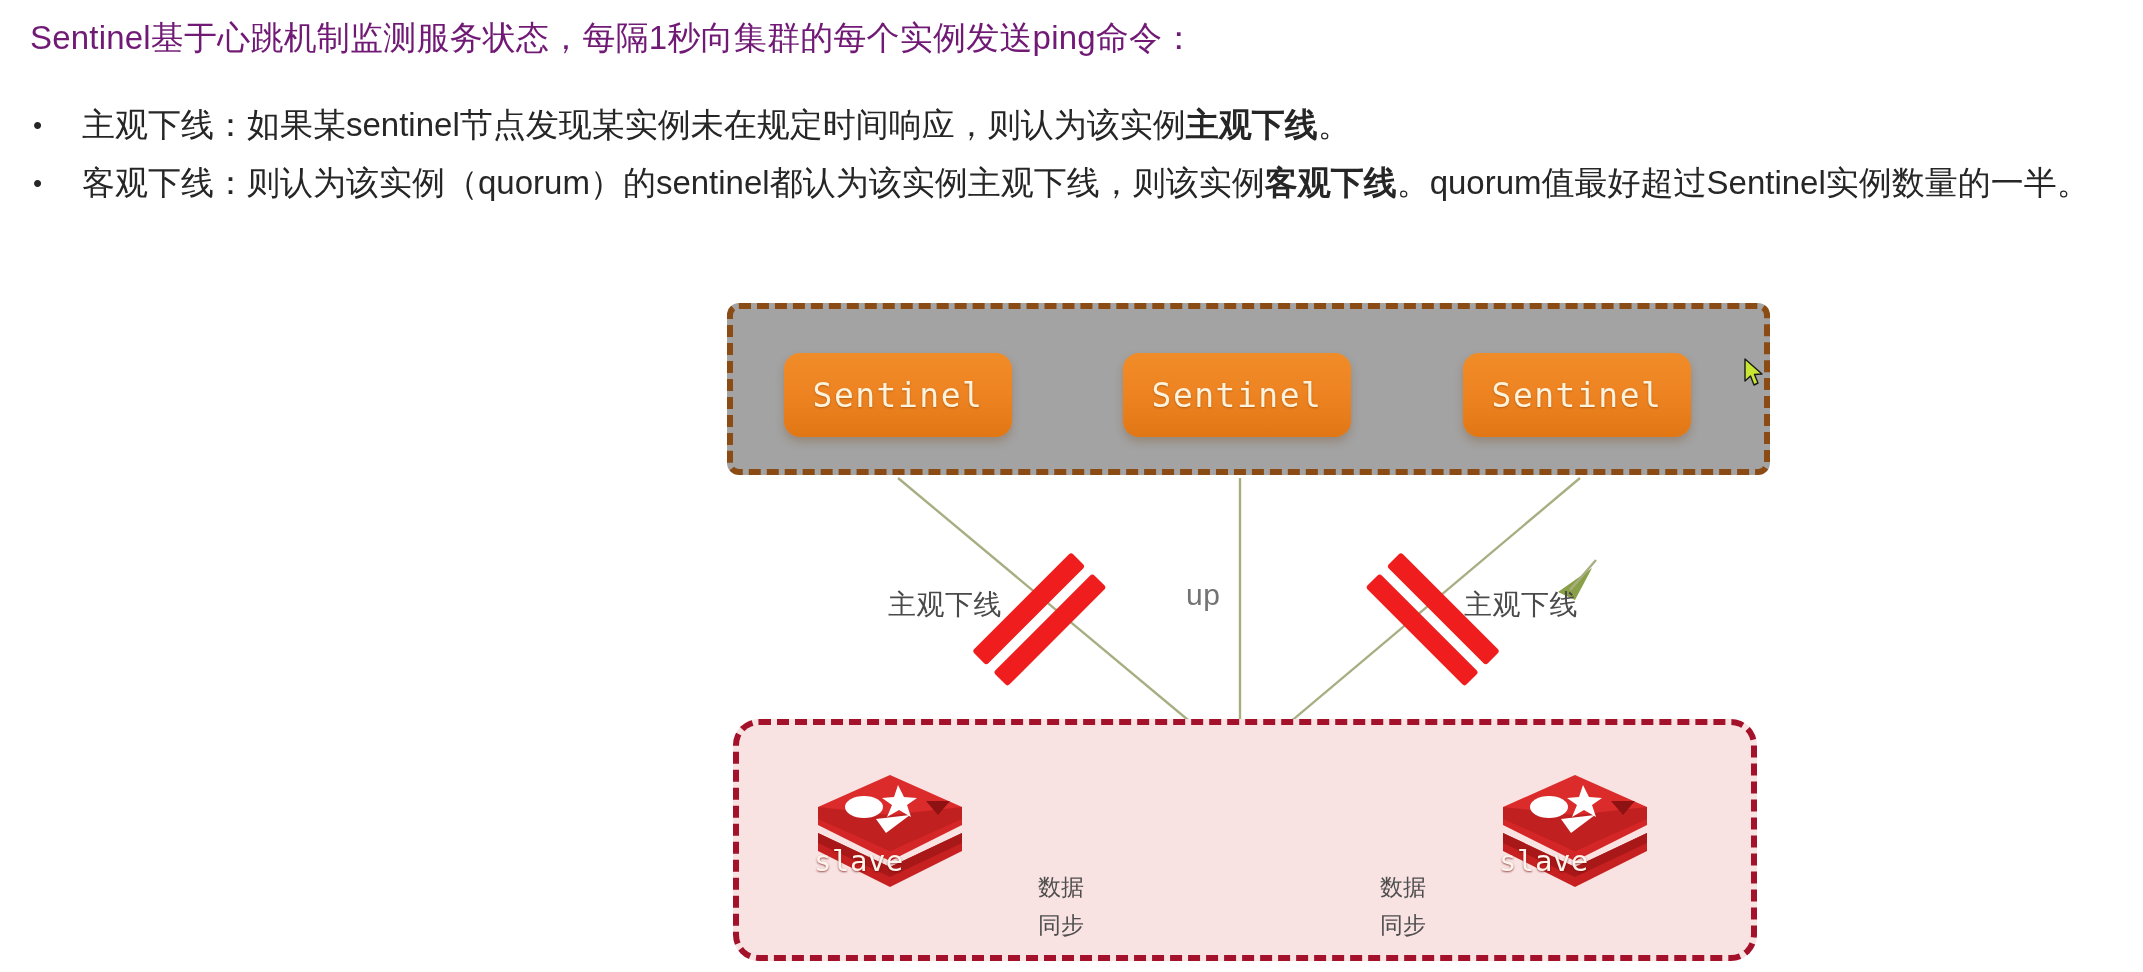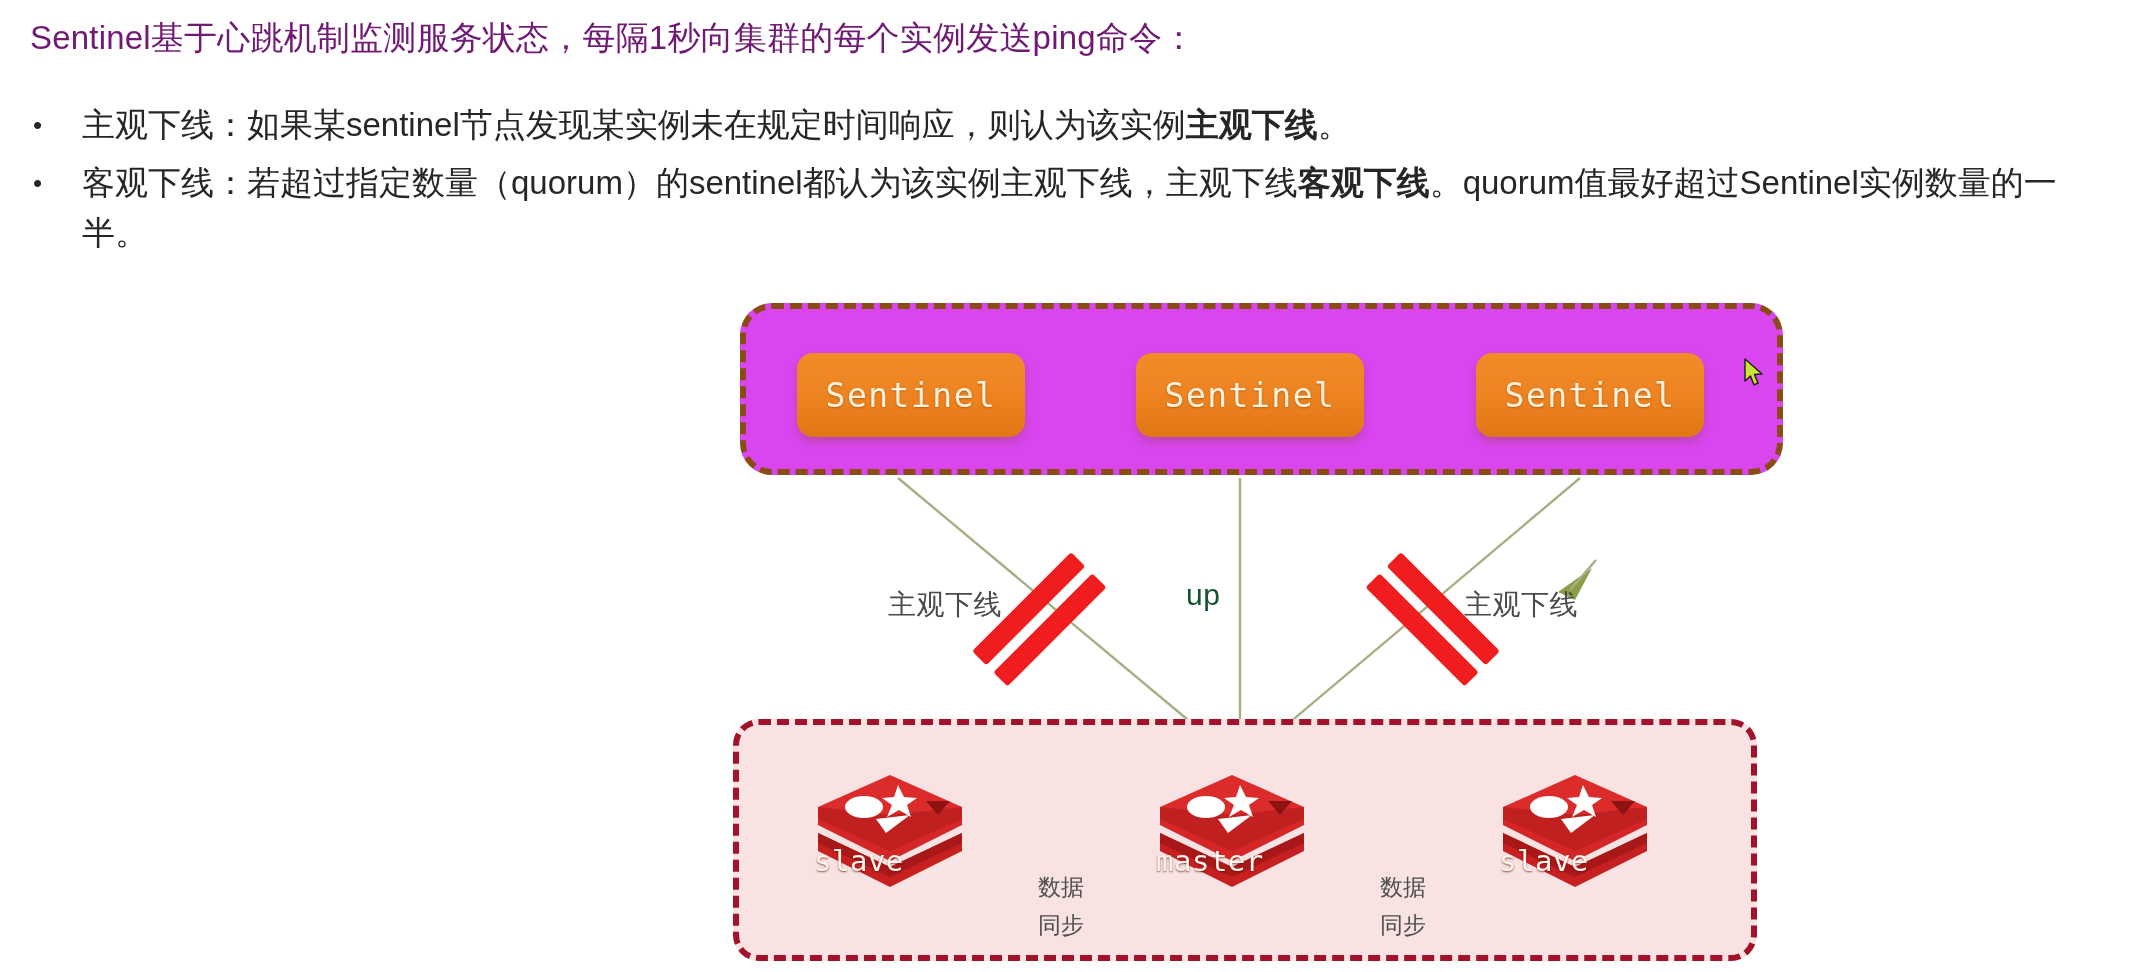--- a/index.html
+++ b/index.html
@@ -76,24 +76,23 @@
   }
 
   
   #sentinel-group {
     position: absolute;
     left: 727px;
     top: 303px;
     width: 1043px;
     height: 172px;
     box-sizing: border-box;
-    background: #d946ef;
+    background: #a3a3a3;
     border: 6px dashed #8a4b14;
-    border-radius: 32px;
-    margin-left: 13px;
+    border-radius: 12px;
   }
   .sentinel-box {
     position: absolute;
     top: 44px;
     width: 228px;
     height: 84px;
     border-radius: 16px;
     background: linear-gradient(180deg, #f08c28 0%, #ee8322 48%, #e07714 100%);
     box-shadow: 0 5px 8px rgba(120, 70, 20, 0.28);
     display: flex;
@@ -148,21 +147,21 @@
   
   .diagram-label {
     position: absolute;
     font-size: 28px;
     color: #4a4a4a;
     white-space: nowrap;
     letter-spacing: 0.5px;
   }
   #label-sdown-left  { left: 888px;  top: 586px; }
   #label-sdown-right { left: 1464px; top: 586px; }
-  #label-up          { left: 1186px; top: 578px; font-size: 30px; color: #14532d; }
+  #label-up          { left: 1186px; top: 578px; font-size: 30px; color: #737373; }
   .sync-label {
     position: absolute;
     font-size: 23px;
     color: #4d4d4d;
     line-height: 38px;
     text-align: center;
     width: 110px;
   }
   #label-sync-left  { left: 1006px; top: 868px; }
   #label-sync-right { left: 1348px; top: 868px; }
@@ -183,21 +182,21 @@
 
   <div class="intro-line">Sentinel基于心跳机制监测服务状态，每隔1秒向集群的每个实例发送ping命令：</div>
 
   <div class="bullet-row" id="bullet-1">
     <span class="bullet-dot">•</span>
     <span class="bullet-text"><span>主观下线：如果某sentinel节点发现某实例未在规定时间响应，则认为该实例</span><b>主观下线</b><span>。</span></span>
   </div>
 
   <div class="bullet-row" id="bullet-2">
     <span class="bullet-dot">•</span>
-    <span class="bullet-text"><span>客观下线：若超过指定数量（quorum）的sentinel都认为该实例主观下线，主观下线</span><b>客观下线</b><span>。quorum值最好超过Sentinel实例数量的一半。</span></span>
+    <span class="bullet-text"><span>客观下线：则认为该实例（quorum）的sentinel都认为该实例主观下线，则该实例</span><b>客观下线</b><span>。quorum值最好超过Sentinel实例数量的一半。</span></span>
   </div>
 
 </div>
 
 <div id="diagram">
 
   <svg id="diagram-svg" width="2143" height="972">
     <defs>
       <marker id="arrow-olive" markerWidth="9" markerHeight="9" refX="7" refY="4.5" orient="auto">
         <path d="M0,0 L9,4.5 L0,9 Z" fill="#8aa048"></path>
@@ -266,37 +265,20 @@
           <path d="M76 44 L148 36 L148 48 L76 80 L4 48 L4 36 Z" fill="#c02020"></path>
           <ellipse cx="50" cy="36" rx="19" ry="11" fill="#ffffff"></ellipse>
           <path d="M84 14 L90 26 L103 27 L93 34 L97 46 L85 39 L73 46 L78 34 L68 27 L80 26 Z" fill="#ffffff"></path>
           <path d="M62 48 L96 44 L72 62 Z" fill="#ffffff"></path>
           <path d="M112 30 L136 30 L124 44 Z" fill="#8e1212"></path>
         </g>
       </svg>
       <div class="redis-name">slave</div>
     </div>
 
-    <div class="redis-node" id="redis-node-1">
-      <svg width="152" height="130" viewBox="0 0 152 130">
-        <g>
-          <path d="M76 96 L148 62 L148 80 L76 116 L4 80 L4 62 Z" fill="#c62020"></path>
-          <path d="M76 96 L148 62 L148 72 L76 106 L4 72 L4 62 Z" fill="#a81818"></path>
-          <path d="M76 70 L148 36 L148 54 L76 90 L4 54 L4 36 Z" fill="#d42626"></path>
-          <path d="M76 70 L148 36 L148 46 L76 80 L4 46 L4 36 Z" fill="#ac1a1a"></path>
-          <path d="M76 4 L148 36 L76 68 L4 36 Z" fill="#dc2b2b"></path>
-          <path d="M76 44 L148 36 L148 48 L76 80 L4 48 L4 36 Z" fill="#c02020"></path>
-          <ellipse cx="50" cy="36" rx="19" ry="11" fill="#ffffff"></ellipse>
-          <path d="M84 14 L90 26 L103 27 L93 34 L97 46 L85 39 L73 46 L78 34 L68 27 L80 26 Z" fill="#ffffff"></path>
-          <path d="M62 48 L96 44 L72 62 Z" fill="#ffffff"></path>
-          <path d="M112 30 L136 30 L124 44 Z" fill="#8e1212"></path>
-        </g>
-      </svg>
-      <div class="redis-name">master</div>
-    </div>
 
     <div class="redis-node" id="redis-node-2">
       <svg width="152" height="130" viewBox="0 0 152 130">
         <g>
           <path d="M76 96 L148 62 L148 80 L76 116 L4 80 L4 62 Z" fill="#c62020"></path>
           <path d="M76 96 L148 62 L148 72 L76 106 L4 72 L4 62 Z" fill="#a81818"></path>
           <path d="M76 70 L148 36 L148 54 L76 90 L4 54 L4 36 Z" fill="#d42626"></path>
           <path d="M76 70 L148 36 L148 46 L76 80 L4 46 L4 36 Z" fill="#ac1a1a"></path>
           <path d="M76 4 L148 36 L76 68 L4 36 Z" fill="#dc2b2b"></path>
           <path d="M76 44 L148 36 L148 48 L76 80 L4 48 L4 36 Z" fill="#c02020"></path>

